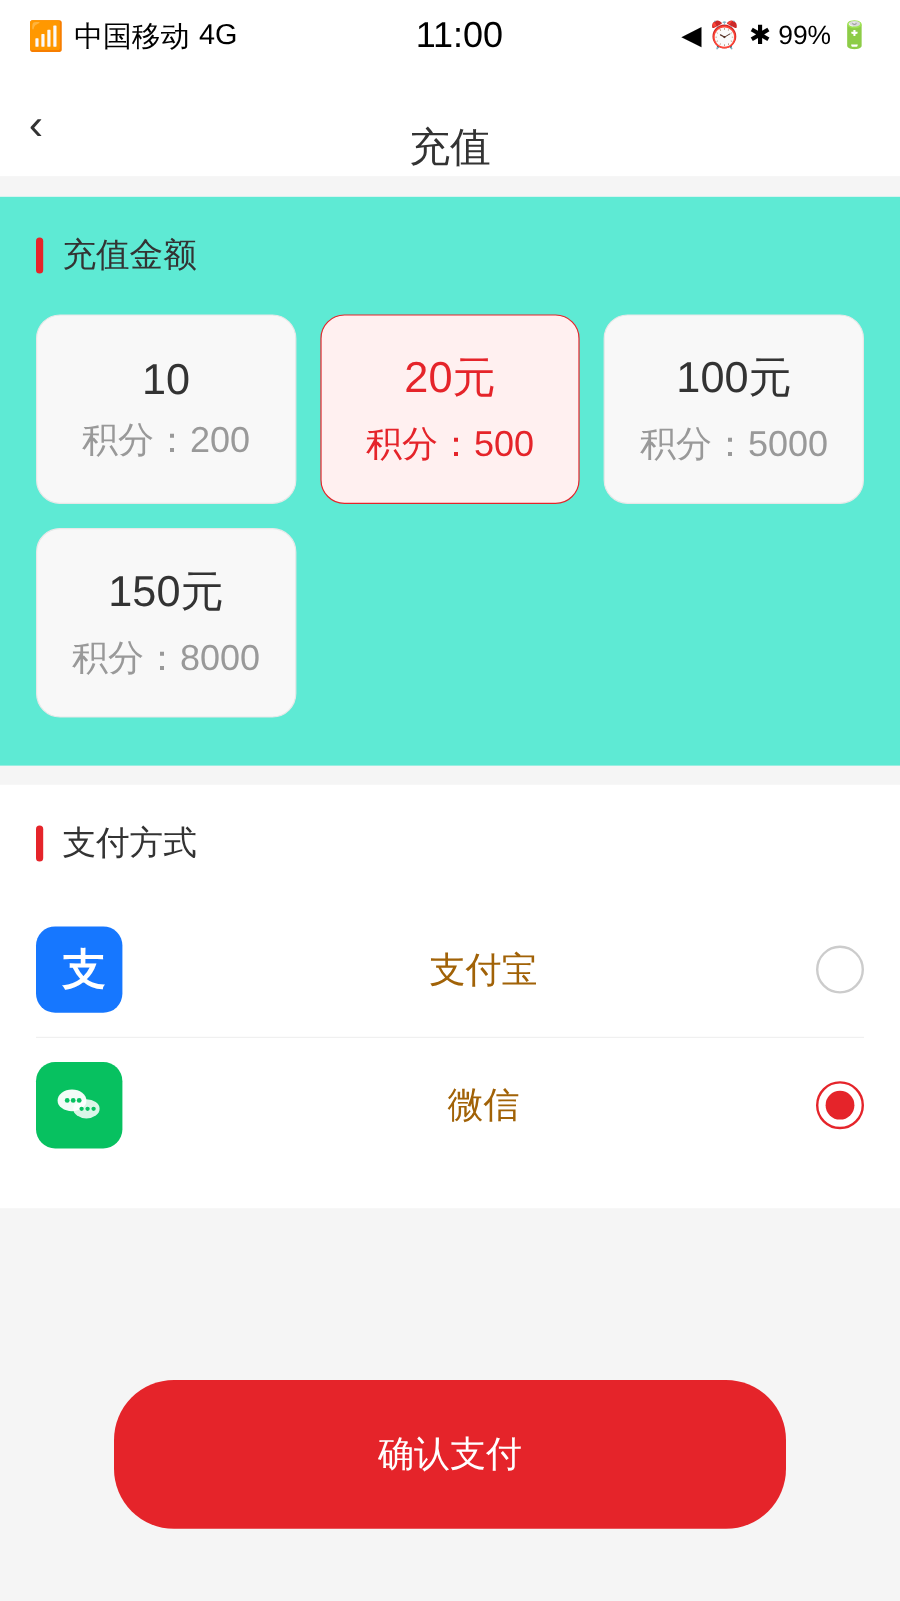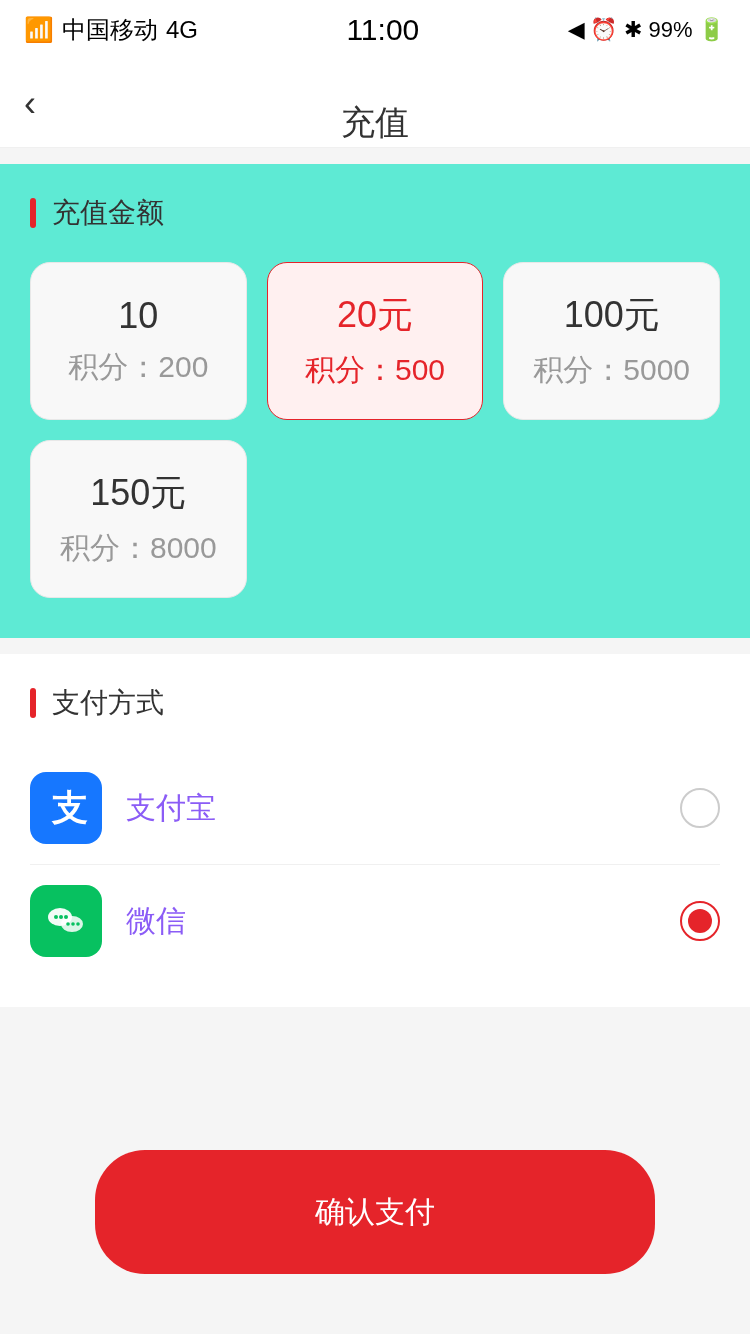--- a/index.html
+++ b/index.html
@@ -154,22 +154,23 @@
     }
     .payment-icon.alipay {
       background: #1677ff;
     }
     .payment-icon.wechat {
       background: #07c160;
     }
 
     .payment-name {
       font-size: 30px;
-      color: #8b5cf6;
+      color: #a16207;
       flex: 1;
+      text-align: center;
     }
 
     .radio-btn {
       width: 40px;
       height: 40px;
       border-radius: 50%;
       border: 2px solid #ccc;
       display: flex;
       align-items: center;
       justify-content: center;

